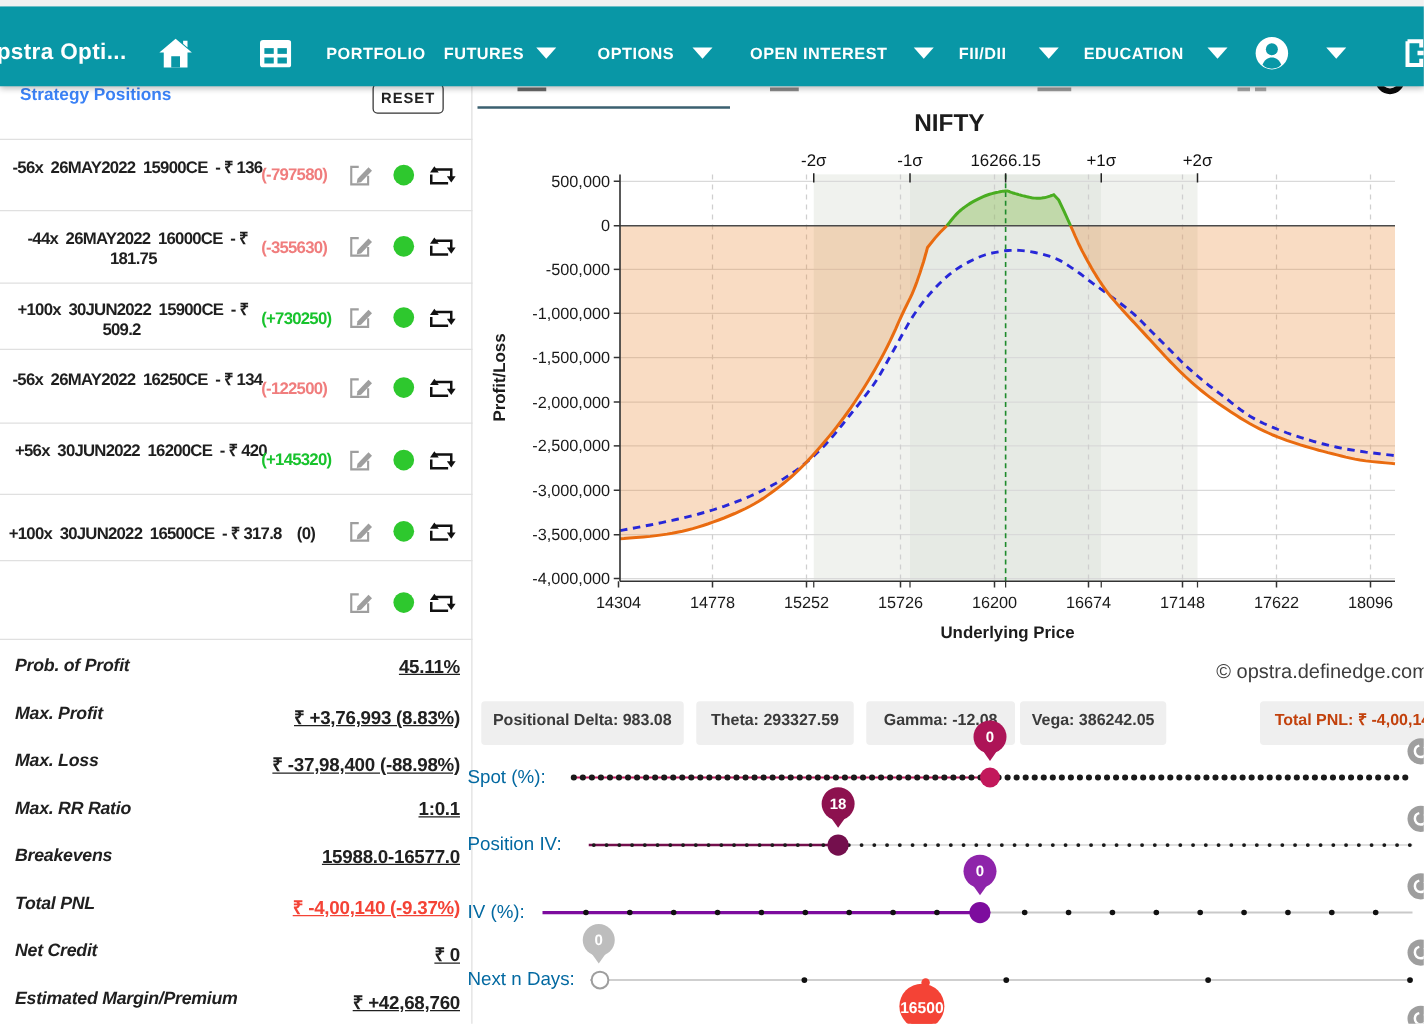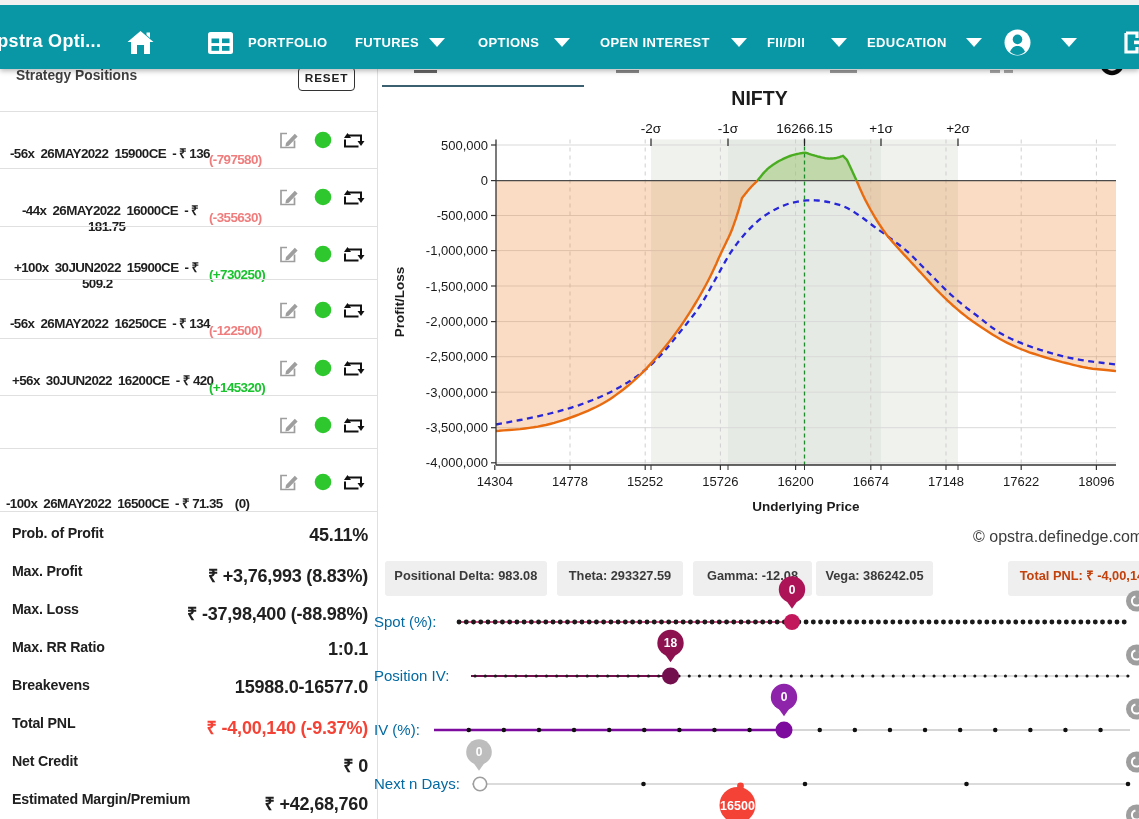--- a/index.html
+++ b/index.html
@@ -6,25 +6,25 @@
 html,body { width:1139px; height:819px; overflow:hidden; background:#fff;
   font-family:"Liberation Sans", sans-serif; }
 #nav { position:absolute; left:0; top:4.5px; width:1139px; height:64.5px;
   background:#0997a6; box-shadow:0 2px 5px rgba(0,0,0,0.28); z-index:20; }
 #topstrip { position:absolute; left:0; top:0; width:1139px; height:4.5px; background:#f1f1f1; z-index:21; }
 .logo { position:absolute; left:-17px; top:26px; color:#fff; font-size:18px; font-weight:bold; letter-spacing:0.3px; }
 .nvt { position:absolute; top:30.5px; color:#fff; font-size:13px; font-weight:bold; letter-spacing:0.4px; }
 #panel { position:absolute; left:0; top:69px; width:378px; height:750px; background:#fff;
   border-right:1px solid #e0e0e0; z-index:5; }
 .hr { position:absolute; left:0; width:378px; height:1px; background:#e0e0e0; }
-.ptx { position:absolute; font-size:13.4px; letter-spacing:-0.6px; font-weight:bold; color:#1f1f1f; white-space:nowrap;margin-top:20px; }
+.ptx { position:absolute; font-size:13.4px; letter-spacing:-0.6px; font-weight:bold; color:#1f1f1f; white-space:nowrap; }
 .icn { position:absolute; }
-.stl { position:absolute; left:12px; font-size:14.2px; letter-spacing:-0.2px; font-weight:bold; color:#202020; }
-.stv { position:absolute; right:9px; font-size:18px; letter-spacing:-0.2px; font-weight:bold; color:#202020; text-align:right; }
-#hdr { position:absolute; left:16px; top:68px; font-size:13.8px; font-weight:bold; color:#404040; z-index:6; }
+.stl { position:absolute; left:12px; font-size:14.2px; letter-spacing:-0.2px; font-weight:bold; color:#202020;font-style:italic; }
+.stv { position:absolute; right:9px; font-size:15px; letter-spacing:-0.2px; font-weight:bold; color:#202020; text-align:right;text-decoration:underline; }
+#hdr { position:absolute; left:16px; top:68px; font-size:13.8px; font-weight:bold; color:#3b82f6; z-index:6; }
 #reset { position:absolute; left:298px; top:66.5px; width:57px; height:24px; border:1.6px solid #333;
   border-radius:4px; font-size:11.8px; font-weight:bold; color:#222; text-align:center; line-height:21px;
   letter-spacing:0.8px; z-index:6; background:#fff; }
 .chip { position:absolute; top:561px; height:35px; background:#efefef; border-radius:3px;
   font-size:12.8px; font-weight:bold; color:#3a3a3a; text-align:center; line-height:29.5px; white-space:nowrap; }
 .slab { position:absolute; font-size:15px; color:#0369a1; white-space:nowrap; z-index:8; }
 </style>
 </head>
 <body>
 <div id="topstrip"></div>
@@ -34,21 +34,21 @@
 <path d="M14.5,2 L1.5,13 H5 V25 H24 V13 H27.5 Z M20.5,3.5 H24 V9 L20.5,6 Z" fill="#fff"></path>
 <rect x="11" y="16" width="7" height="9" fill="#0997a6"></rect>
 </svg>
 <svg style="position:absolute;left:208px;top:27px" width="25" height="22" viewBox="0 0 25 22">
 <rect x="0" y="0" width="25" height="22" rx="2.5" fill="#fff"></rect>
 <rect x="3.5" y="6.5" width="7.5" height="4.6" fill="#0997a6"></rect>
 <rect x="14" y="6.5" width="7.5" height="4.6" fill="#0997a6"></rect>
 <rect x="3.5" y="14" width="7.5" height="4.8" fill="#0997a6"></rect>
 <rect x="14" y="14" width="7.5" height="4.8" fill="#0997a6"></rect>
 </svg>
-<div class="nvt" style="left:248px">PORTFOLIO</div>
+<div class="nvt" style="left:261px">PORTFOLIO</div>
 <div class="nvt" style="left:355px">FUTURES</div>
 <svg style="position:absolute;left:427px;top:32.5px" width="20" height="11" viewBox="0 0 20 11">
       <path d="M2,1 H18 L10,10 Z" fill="#fff"></path>
     </svg>
 <div class="nvt" style="left:478px">OPTIONS</div>
 <svg style="position:absolute;left:552px;top:32.5px" width="20" height="11" viewBox="0 0 20 11">
       <path d="M2,1 H18 L10,10 Z" fill="#fff"></path>
     </svg>
 <div class="nvt" style="left:600px">OPEN INTEREST</div>
 <svg style="position:absolute;left:729px;top:32.5px" width="20" height="11" viewBox="0 0 20 11">
@@ -163,35 +163,35 @@
 </g>
 <circle cx="44" cy="10" r="8.3" fill="#2ec82e"></circle>
 <g stroke="#111" stroke-width="2" fill="none">
 <path d="M68.5,5.5 H82 V12"></path>
 <path d="M79.5,16.5 H66 V9.5"></path>
 <path d="M65,8 L68.5,3 L72,8" fill="#111" stroke="none"></path>
 <path d="M85.5,11 L82,16 L78.5,11" fill="#111" stroke="none"></path>
 </g>
 </svg>
 <div class="hr" style="top:325.5px"></div>
+<div class="ptx" style="left:7px;top:347.5px">+100x 30JUN2022 16500CE - ₹ 317.8  (0)</div>
 <svg class="icn" style="left:279px;top:345.5px" width="88" height="20" viewBox="0 0 88 20">
 <g stroke="#9e9e9e" stroke-width="1.7" fill="none">
 <path d="M8,3.5 H2 V17.5 H15.5 V10.5"></path>
 <path d="M7,13 L15.8,3.8 L18.6,6.5 L9.8,15.8 L6.4,16.4 Z" fill="#9e9e9e" stroke="none"></path>
 </g>
 <circle cx="44" cy="10" r="8.3" fill="#2ec82e"></circle>
 <g stroke="#111" stroke-width="2" fill="none">
 <path d="M68.5,5.5 H82 V12"></path>
 <path d="M79.5,16.5 H66 V9.5"></path>
 <path d="M65,8 L68.5,3 L72,8" fill="#111" stroke="none"></path>
 <path d="M85.5,11 L82,16 L78.5,11" fill="#111" stroke="none"></path>
 </g>
 </svg>
 <div class="hr" style="top:378.5px"></div>
-<div class="ptx" style="left:6px;top:404.5px">-100x 26MAY2022 16500CE - ₹ 71.35  (0)</div>
 <svg class="icn" style="left:279px;top:402.5px" width="88" height="20" viewBox="0 0 88 20">
 <g stroke="#9e9e9e" stroke-width="1.7" fill="none">
 <path d="M8,3.5 H2 V17.5 H15.5 V10.5"></path>
 <path d="M7,13 L15.8,3.8 L18.6,6.5 L9.8,15.8 L6.4,16.4 Z" fill="#9e9e9e" stroke="none"></path>
 </g>
 <circle cx="44" cy="10" r="8.3" fill="#2ec82e"></circle>
 <g stroke="#111" stroke-width="2" fill="none">
 <path d="M68.5,5.5 H82 V12"></path>
 <path d="M79.5,16.5 H66 V9.5"></path>
 <path d="M65,8 L68.5,3 L72,8" fill="#111" stroke="none"></path>

